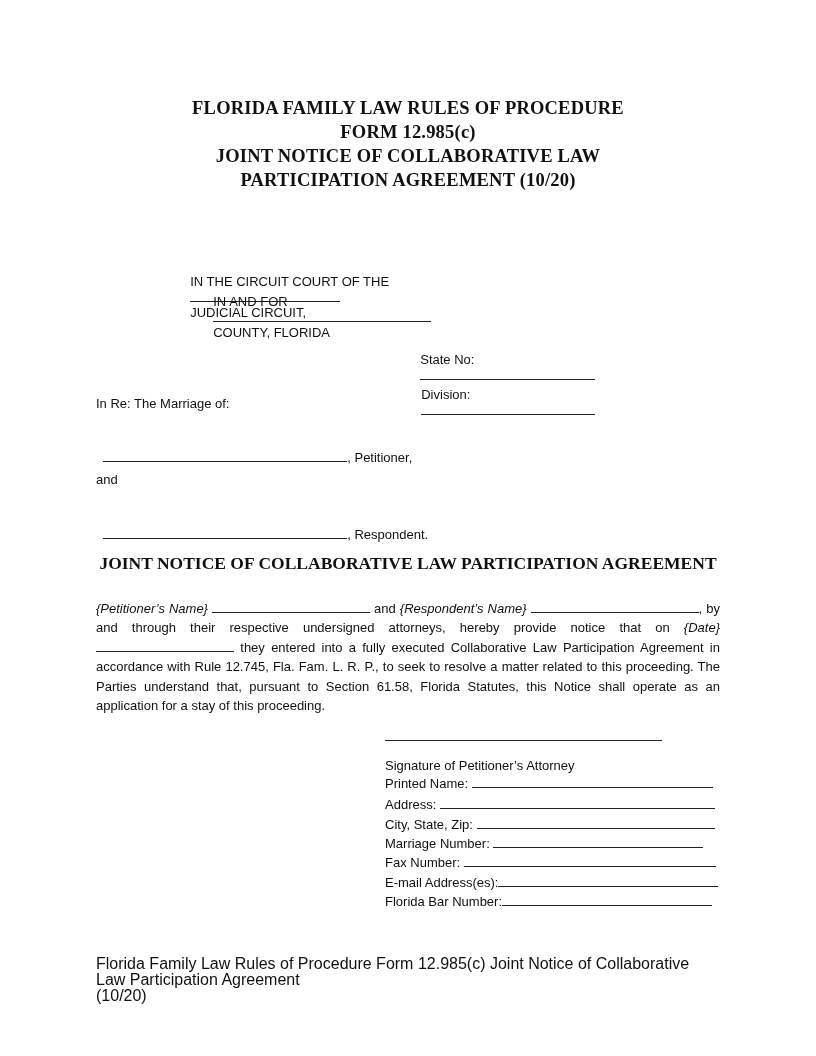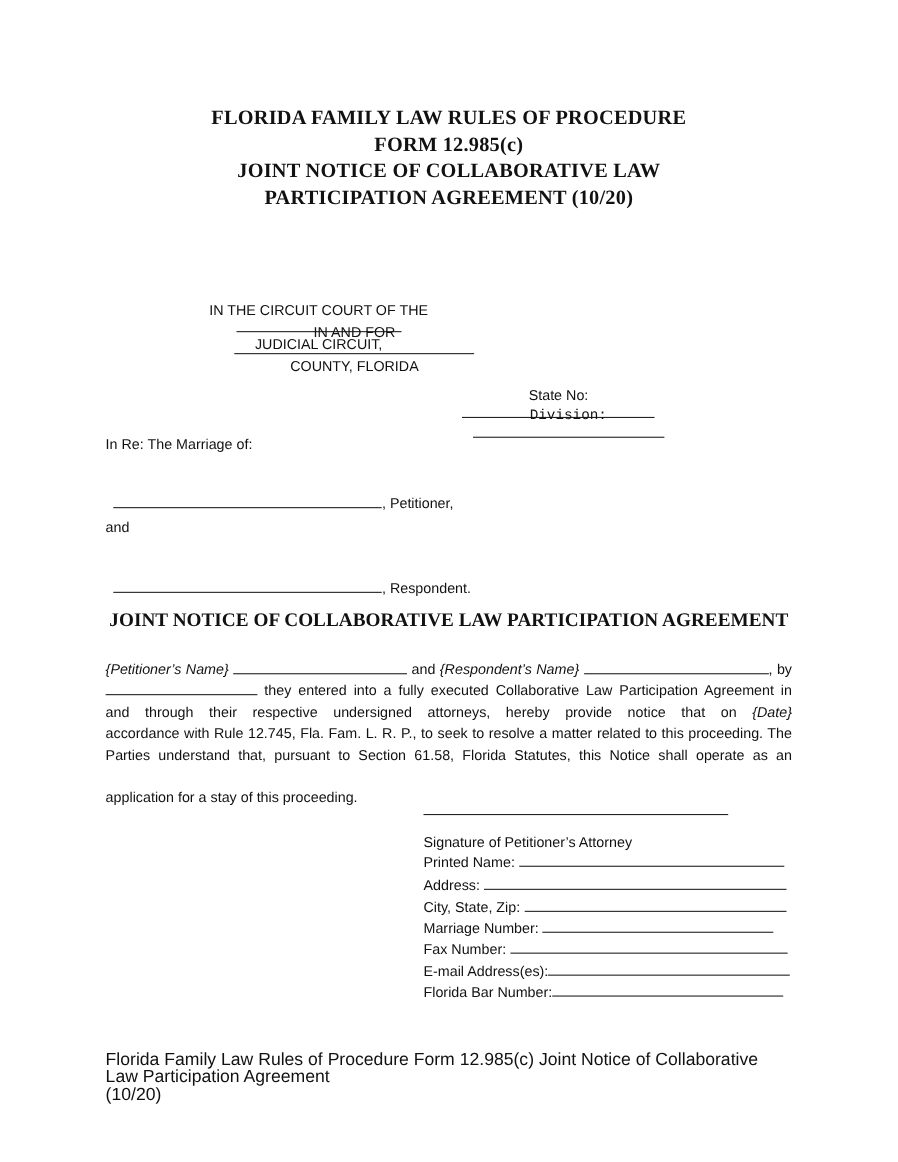--- a/index.html
+++ b/index.html
@@ -1,24 +1,24 @@
 <!DOCTYPE html>
 <html><head>
 <meta charset="utf-8">
 <style>
   html, body { margin: 0; padding: 0; background: #ffffff; }
   body { width: 816px; height: 1056px; position: relative; overflow: hidden; color: #111; }
-  .abs { position: absolute; text-align: center; }
+  .abs { position: absolute; }
   .title-line { position: absolute; left: 0; width: 816px; text-align: center; font-family: "Liberation Serif", serif; font-weight: bold; font-size: 18.5px; letter-spacing: 0.2px; }
   .txt { font-family: "Liberation Sans", sans-serif; font-size: 13px; white-space: pre; }
   .blank { display: inline-block; border-bottom: 1px solid #222; height: 12px; vertical-align: baseline; }
   .heading2 { position: absolute; left: 96px; width: 624px; text-align: center; font-family: "Liberation Serif", serif; font-weight: bold; font-size: 17.5px; }
   .para { position: absolute; left: 96px; width: 624px; font-family: "Liberation Sans", sans-serif; font-size: 13px; line-height: 19.4px; text-align: justify; }
   .para .ln { display: block; text-align: justify; text-align-last: justify; height: 19.4px; white-space: nowrap; }
-  .para .ln.last { text-align-last: left; margin-top: 19px; }
+  .para .ln.last { text-align-last: left; }
   .para i { font-style: italic; }
   .sig-row { position: absolute; left: 385px; font-family: "Liberation Sans", sans-serif; font-size: 13px; white-space: nowrap; }
   .footer { position: absolute; left: 96px; width: 624px; font-family: "Liberation Sans", sans-serif; font-size: 16px; line-height: 16px; }
 </style>
 </head>
 <body>
 
 <div>
   <div class="title-line" style="top:98px;">FLORIDA FAMILY LAW RULES OF PROCEDURE</div>
   <div class="title-line" style="top:122px;">FORM 12.985(c)</div>
@@ -34,40 +34,40 @@
 <div class="abs txt" style="left:206px; top:279px;">
   <span>IN AND FOR</span>
   <span class="blank" style="width:218px;"></span>
   <span>COUNTY, FLORIDA</span>
 </div>
 
 <div class="abs txt" style="left:413px; top:337px;">
   <span>State No:</span>
   <span class="blank" style="width:175px;"></span>
 </div>
-<div class="abs txt" style="left:414px; top:355px;font-family:Liberation Mono, monospace;">
+<div class="abs txt" style="left:414px; top:372px;">
   <span>Division:</span>
   <span class="blank" style="width:174px;"></span>
 </div>
 
 <div class="abs txt" style="left:96px; top:396px;">In Re: The Marriage of:</div>
 <div class="abs txt" style="left:96px; top:434px;">
   <span class="blank" style="width:244px;"></span><span>, Petitioner,</span>
 </div>
 <div class="abs txt" style="left:96px; top:472px;">and</div>
 <div class="abs txt" style="left:96px; top:511px;">
   <span class="blank" style="width:244px;"></span><span>, Respondent.</span>
 </div>
 
 <div class="heading2" style="top:553px;">JOINT NOTICE OF COLLABORATIVE LAW PARTICIPATION AGREEMENT</div>
 
 <div class="para" style="top:599px;">
   <span class="ln"><i>{Petitioner’s Name}</i> <span class="blank" style="width:158px;"></span> <span>and</span> <i>{Respondent’s Name}</i> <span class="blank" style="width:168px;"></span><span>, by</span></span>
+  <span class="ln"><span>and through their respective undersigned attorneys, hereby provide notice that on</span> <i>{Date}</i></span>
   <span class="ln"><span class="blank" style="width:138px;"></span> <span>they entered into a fully executed Collaborative Law Participation Agreement in</span></span>
-  <span class="ln"><span>and through their respective undersigned attorneys, hereby provide notice that on</span> <i>{Date}</i></span>
   <span class="ln">accordance with Rule 12.745, Fla. Fam. L. R. P., to seek to resolve a matter related to this proceeding. The</span>
   <span class="ln">Parties understand that, pursuant to Section 61.58, Florida Statutes, this Notice shall operate as an</span>
   <span class="ln last">application for a stay of this proceeding.</span>
 </div>
 
 <div class="abs" style="left:385px; top:740px; width:277px; border-bottom:1px solid #222;"></div>
 <div class="sig-row" style="top:758px;">Signature of Petitioner’s Attorney</div>
 
 <div class="sig-row" style="top:775px;text-align:right;">
   <span>Printed Name:</span>

